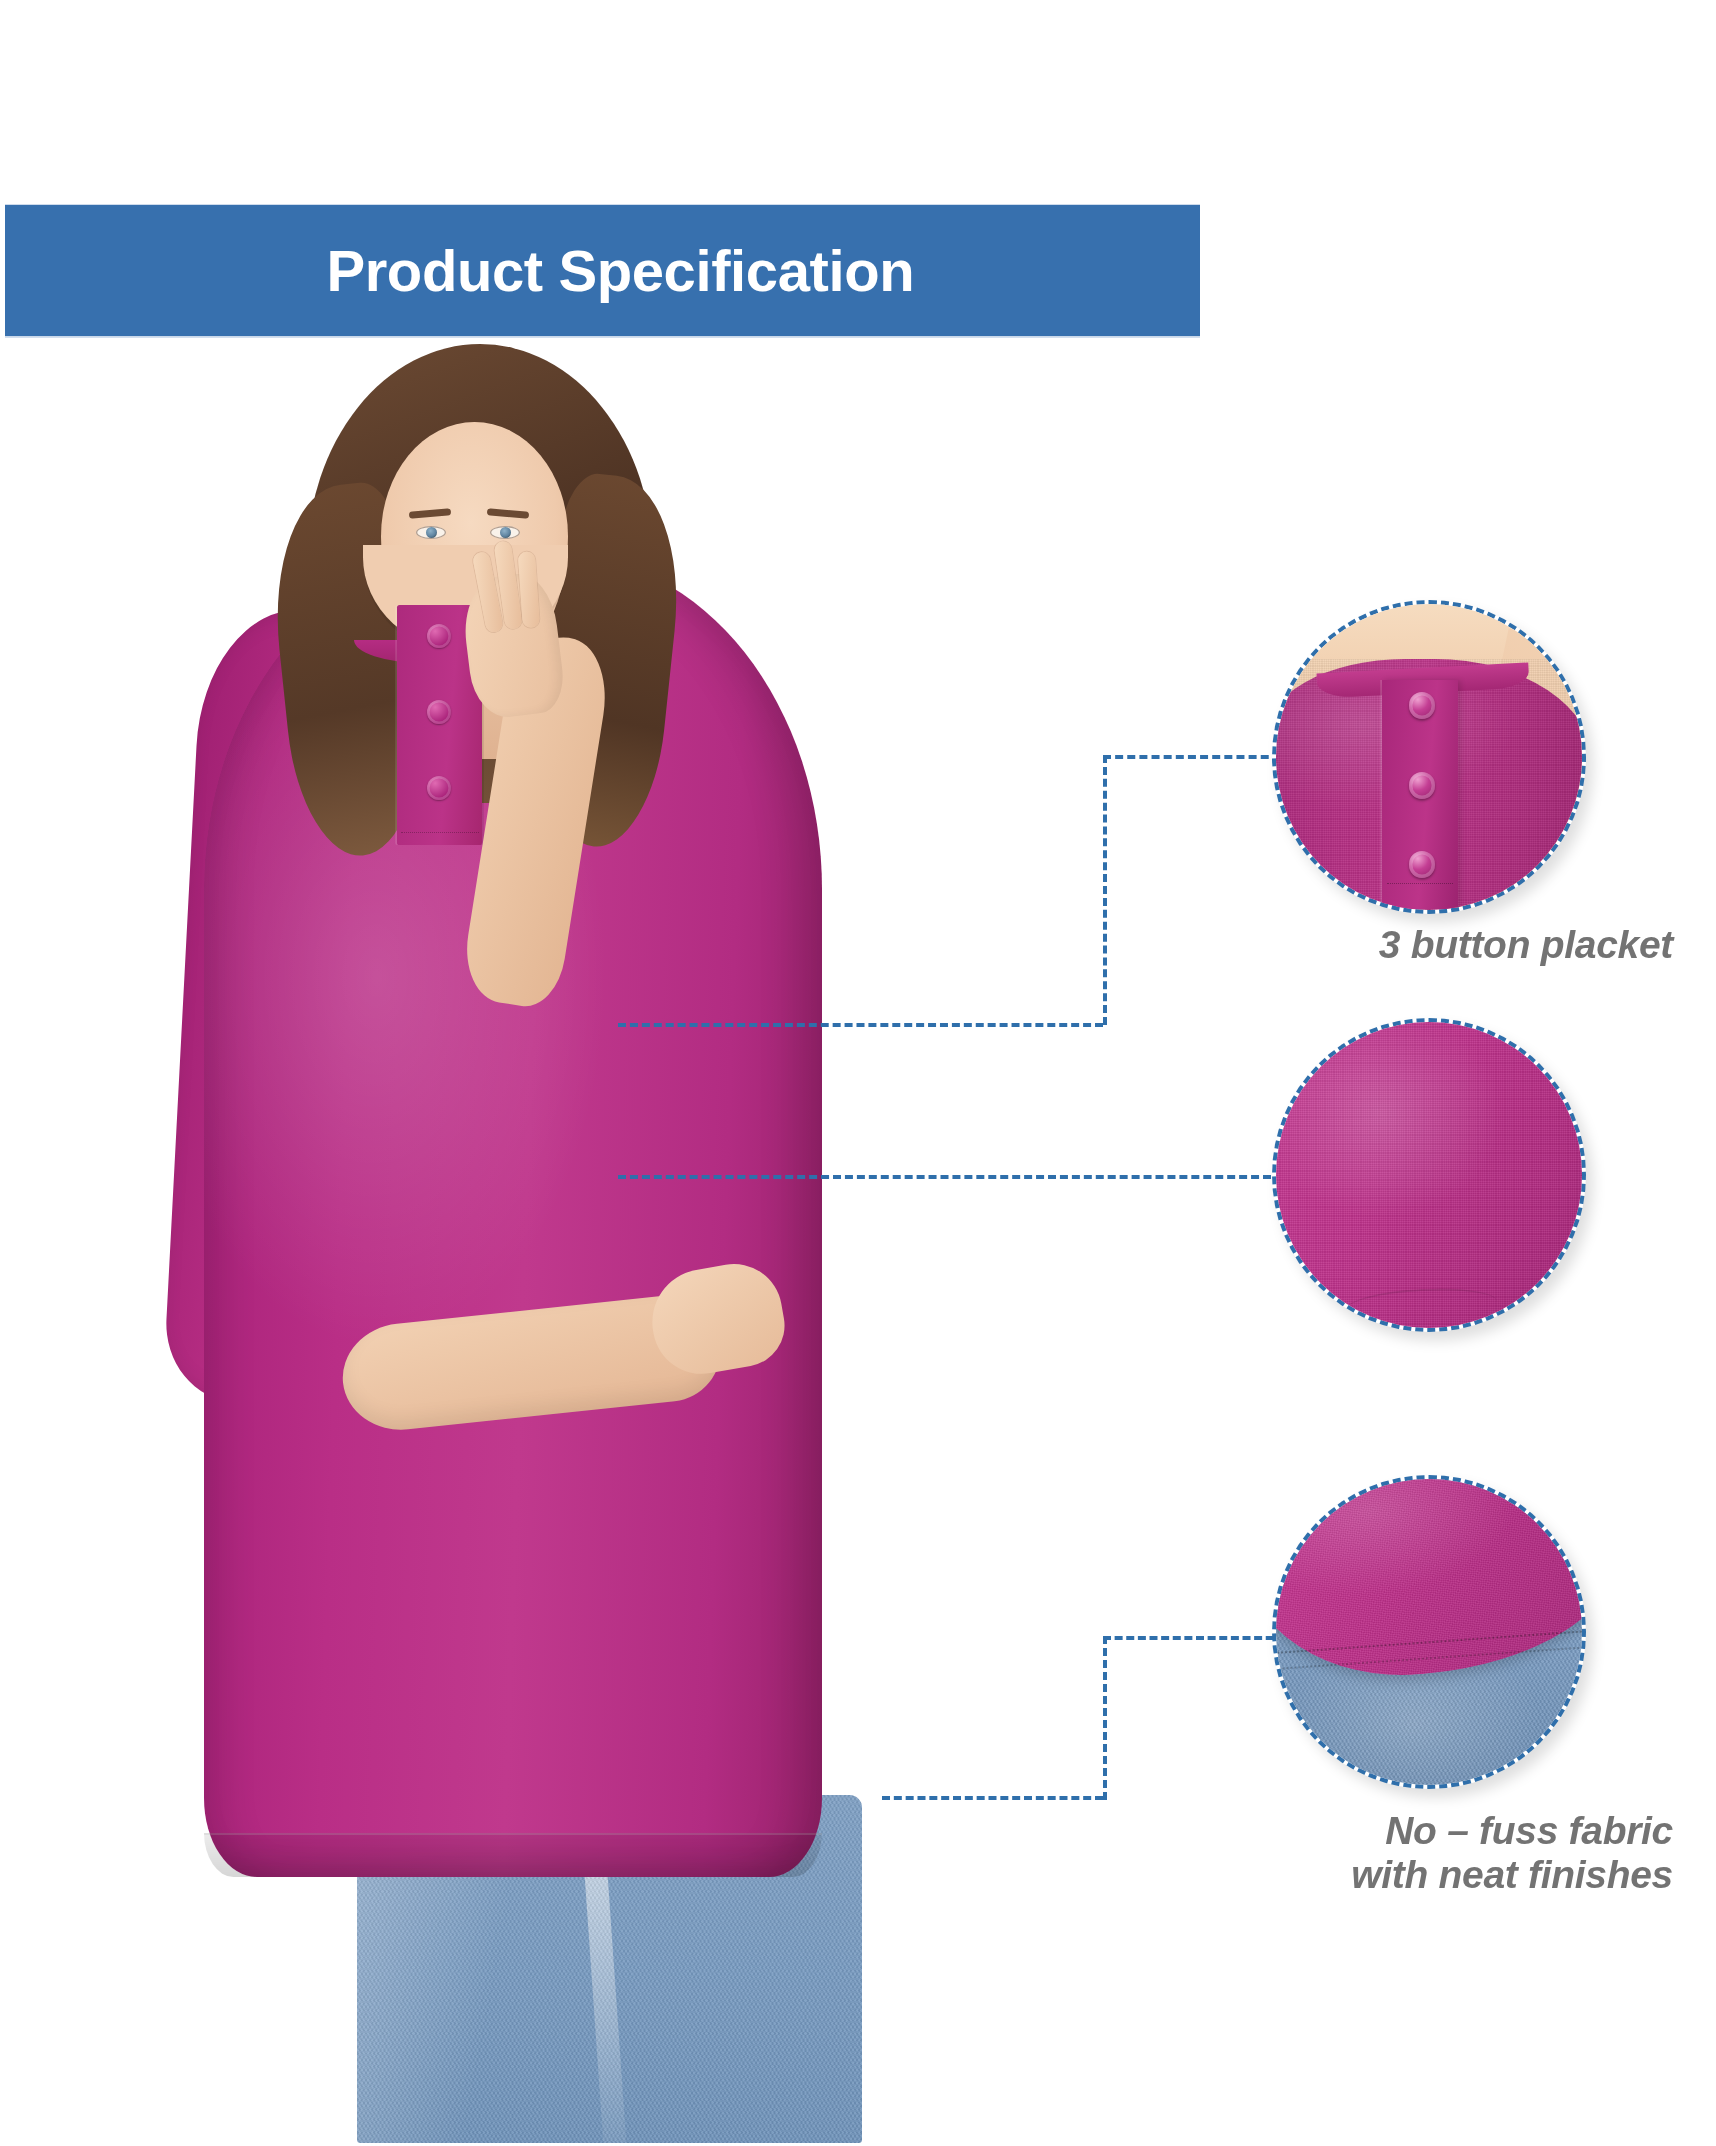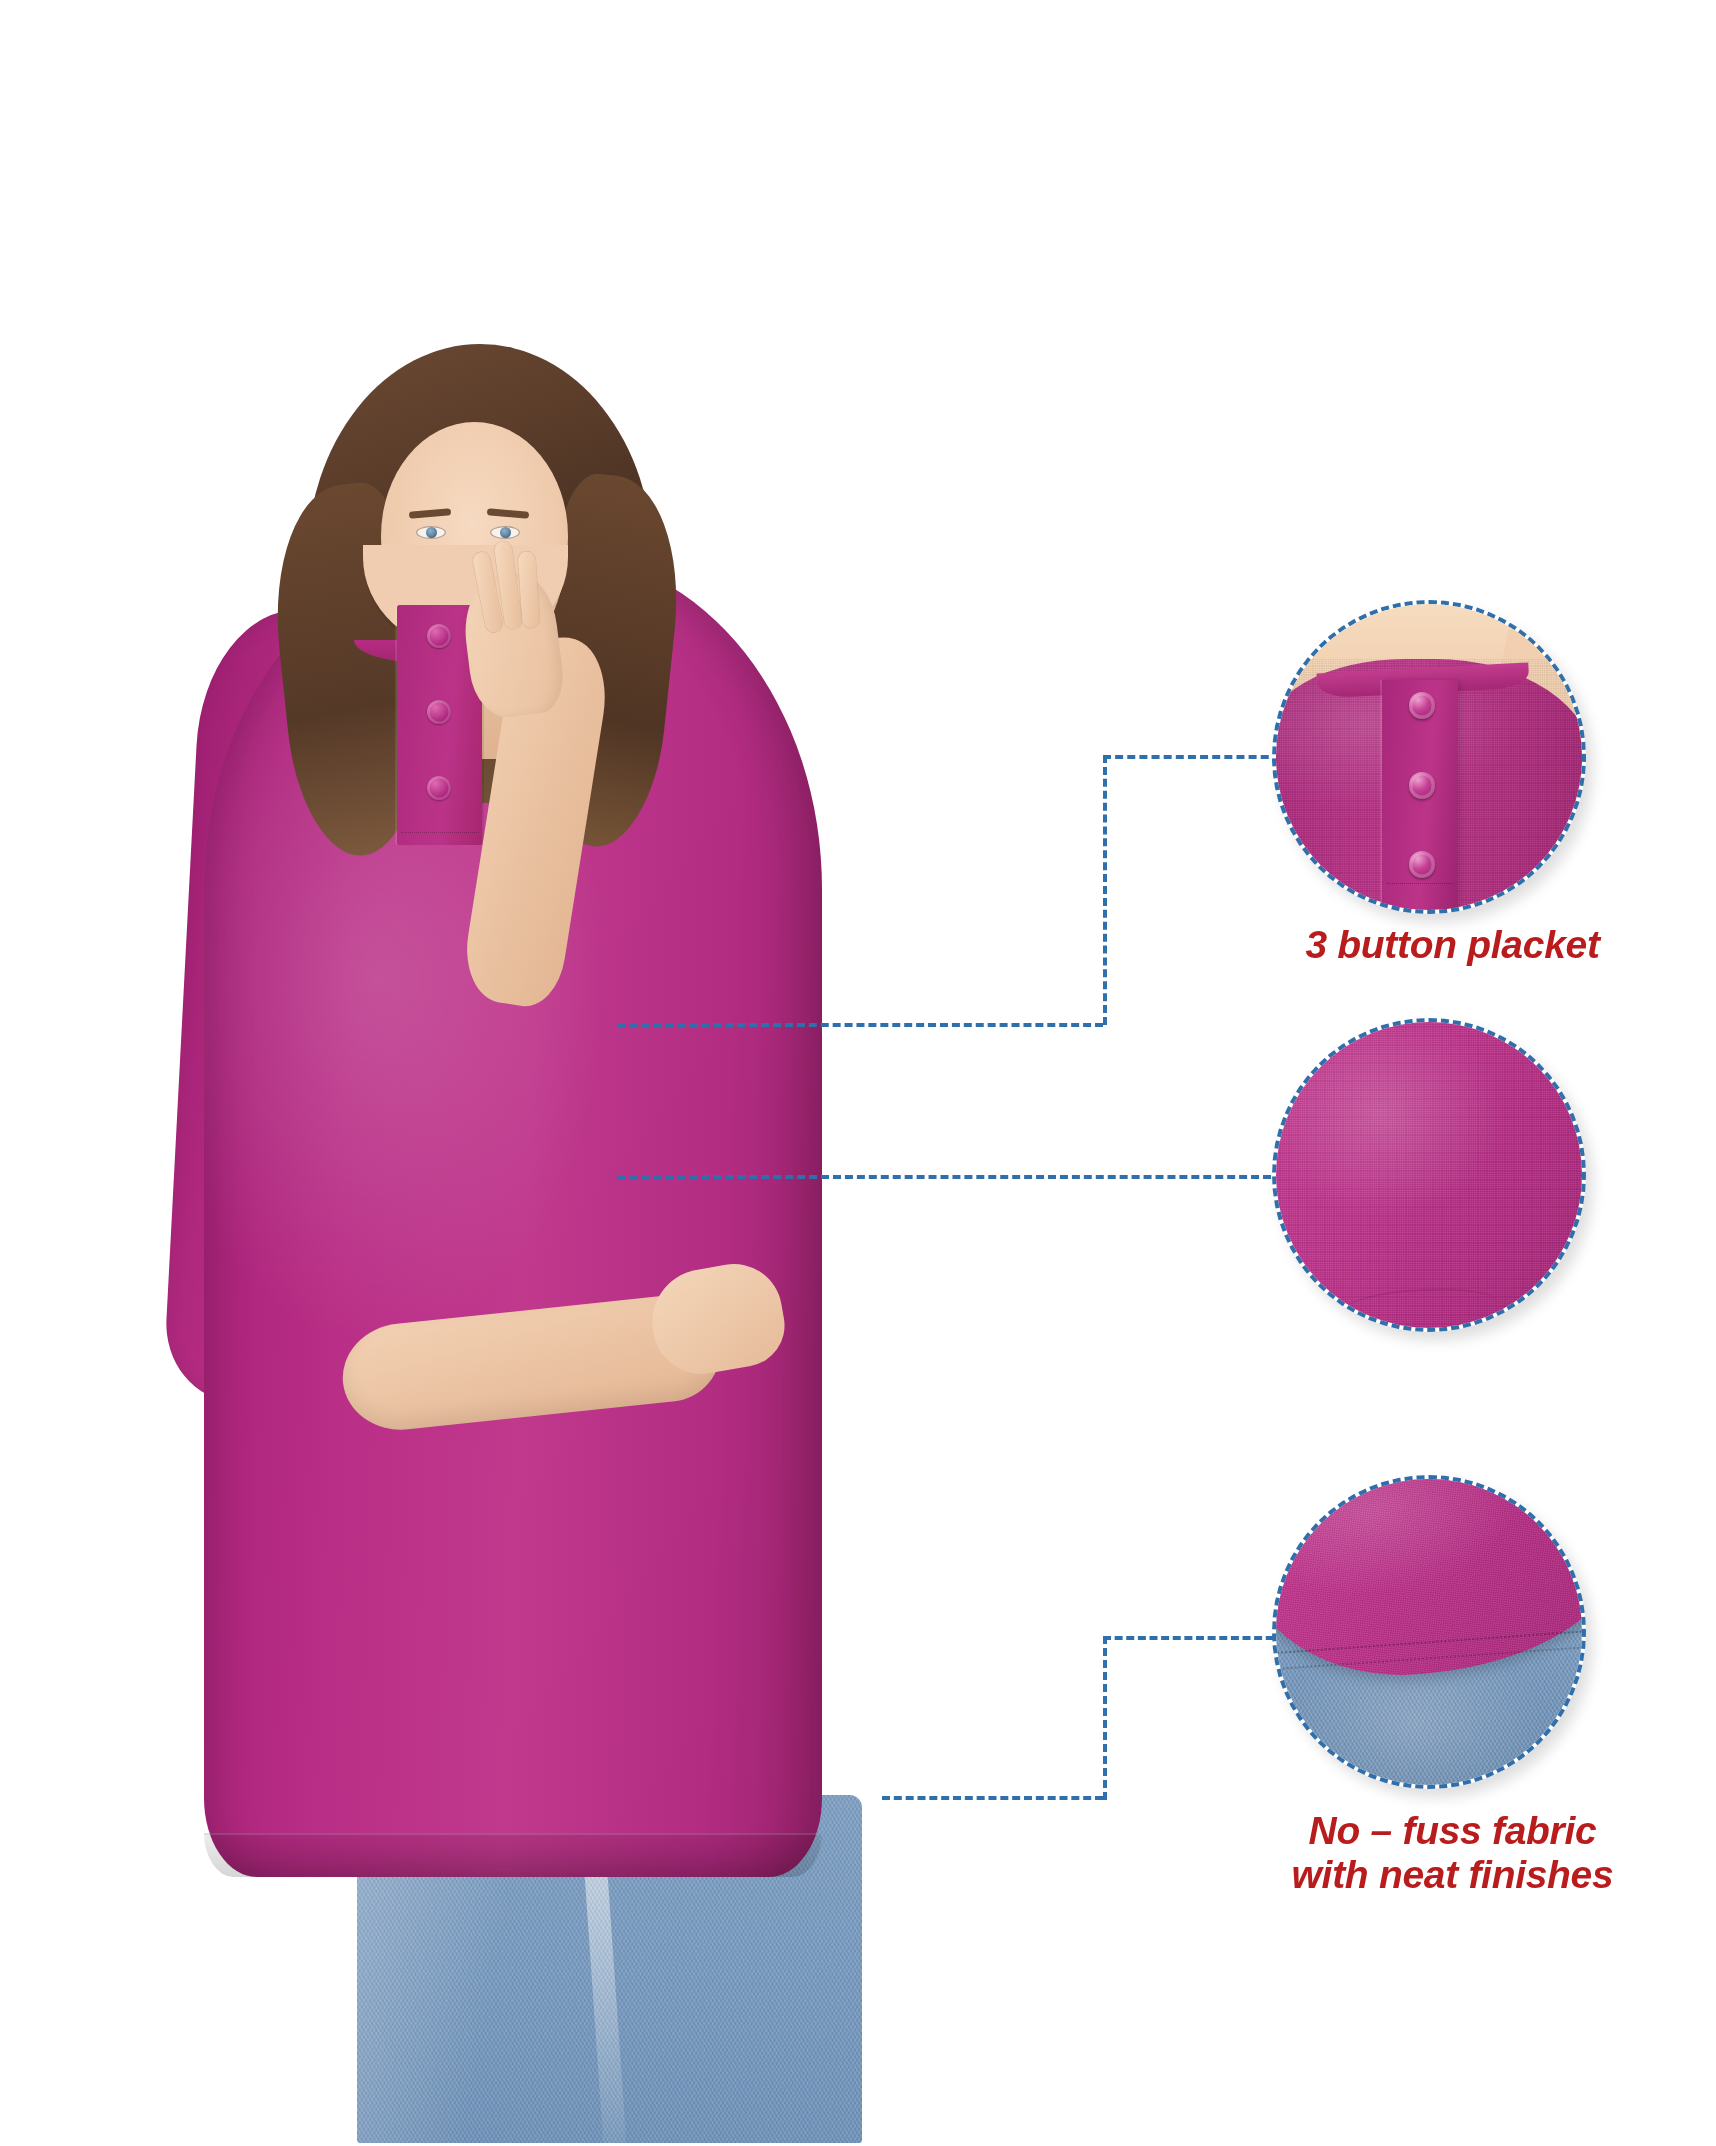--- a/index.html
+++ b/index.html
@@ -493,35 +493,38 @@
   .c3-hemline2 {
     position: absolute;
     left: -17.6px; right: -17.6px; bottom: 14px;
     border-top: 2.6px dotted rgba(0,0,0,0.22);
     transform: rotate(1deg);
   }
 
   
   .caption {
     position: absolute;
-    text-align: center;
-    color: #b91c1c;
+    text-align: right;
+    color: #737373;
     font-weight: bold;
     font-style: italic;
     font-size: 39px;
     line-height: 1.12;
     letter-spacing: -0.3px;
     white-space: pre-line;
   }
 </style>
 </head>
 <body>
 
 <div id="page">
 
+  <div class="header-banner">
+    <div class="header-title">Product Specification</div>
+  </div>
 
   <div class="model-stage">
 
     <div class="jeans"></div>
 
     <div class="sleeve-left"></div>
     <div class="sleeve-right"></div>
 
     <div class="top-body">
       <div class="hem-band"></div>

